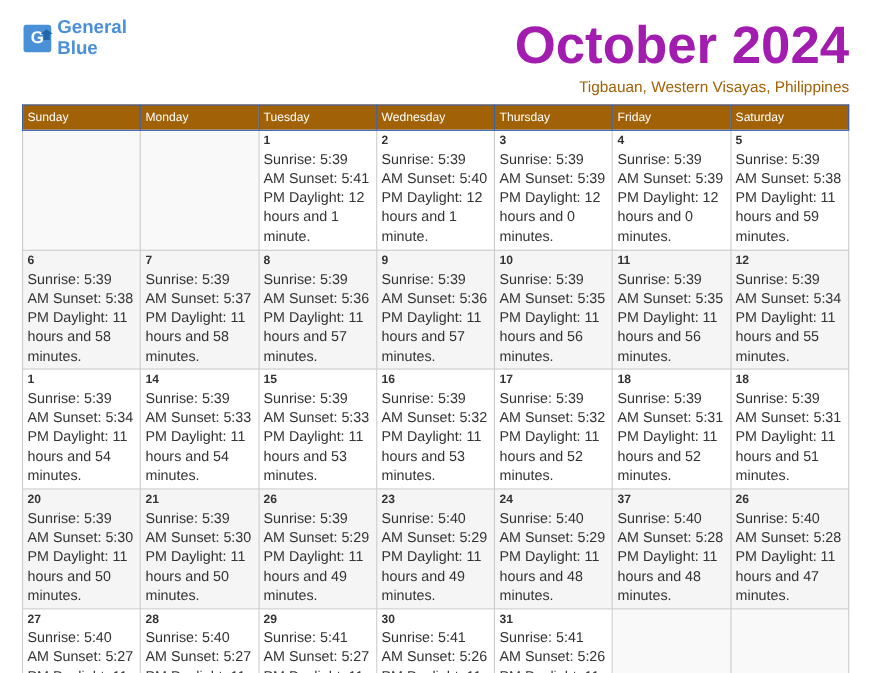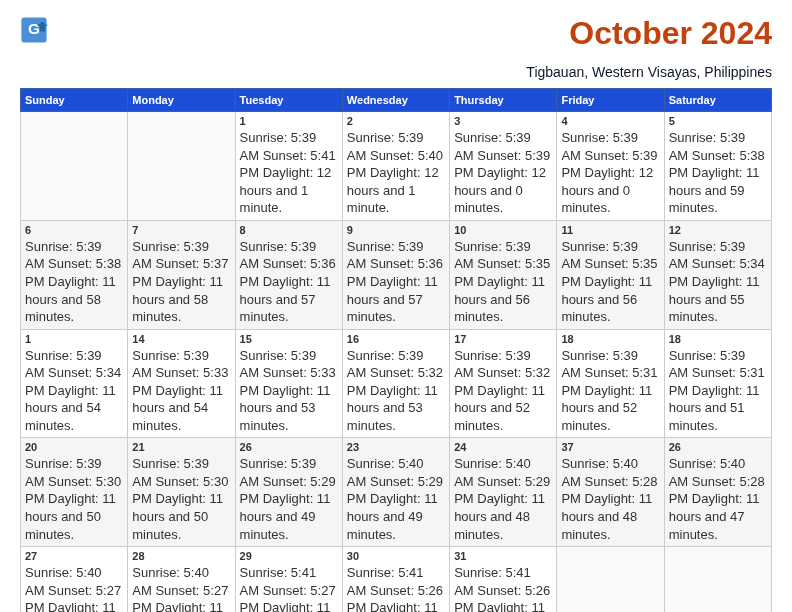--- a/index.html
+++ b/index.html
@@ -39,43 +39,42 @@
     }
     .logo-icon {
       width: 28px;
       height: 28px;
       margin-right: 4px;
     }
     .title-area {
       text-align: right;
     }
     .month-title {
-      font-size: 32px;
+      font-size: 48px;
       font-weight: bold;
-      color: #c2410c;
+      color: #a21caf;
       line-height: 1.1;
     }
     .location-title {
       font-size: 14px;
-      color: #0f172a;
-      margin-top: 13px;
-      text-align: center;
+      color: #a16207;
+      margin-top: 2px;
     }
     .calendar {
       flex: 1;
       border: 1px solid #ccc;
       border-collapse: collapse;
       width: 100%;
       table-layout: fixed;
     }
     .calendar th {
-      background-color: #1d4ed8;
+      background-color: #a16207;
       color: #fff;
       font-size: 11px;
-      font-weight: bold;
+      font-weight: normal;
       padding: 5px 4px;
       text-align: left;
       border: 1px solid #3a5fa8;
     }
     .calendar td {
       border: 1px solid #ccc;
       vertical-align: top;
       padding: 3px 4px;
       font-size: 9.5px;
       color: #333;
@@ -104,20 +103,24 @@
 <body>
 
 <div class="page">
   <div class="header">
     <div class="logo">
       <svg class="logo-icon" viewBox="0 0 40 40">
         <rect x="2" y="2" width="36" height="36" rx="4" fill="#4a90d9"></rect>
         <text x="20" y="26" text-anchor="middle" font-size="22" font-weight="bold" fill="white" font-family="Arial">G</text>
         <polygon points="32,8 40,14 36,14 36,22 28,22 28,14 24,14" fill="#2266aa"></polygon>
       </svg>
+      <div class="logo-text">
+        <div><span>General</span></div>
+        <div><span style="color:#4a90d9">Blue</span></div>
+      </div>
     </div>
     <div class="title-area">
       <div class="month-title">October 2024</div>
       <div class="location-title">Tigbauan, Western Visayas, Philippines</div>
     </div>
   </div>
 
   <table class="calendar">
     <thead>
       <tr>

